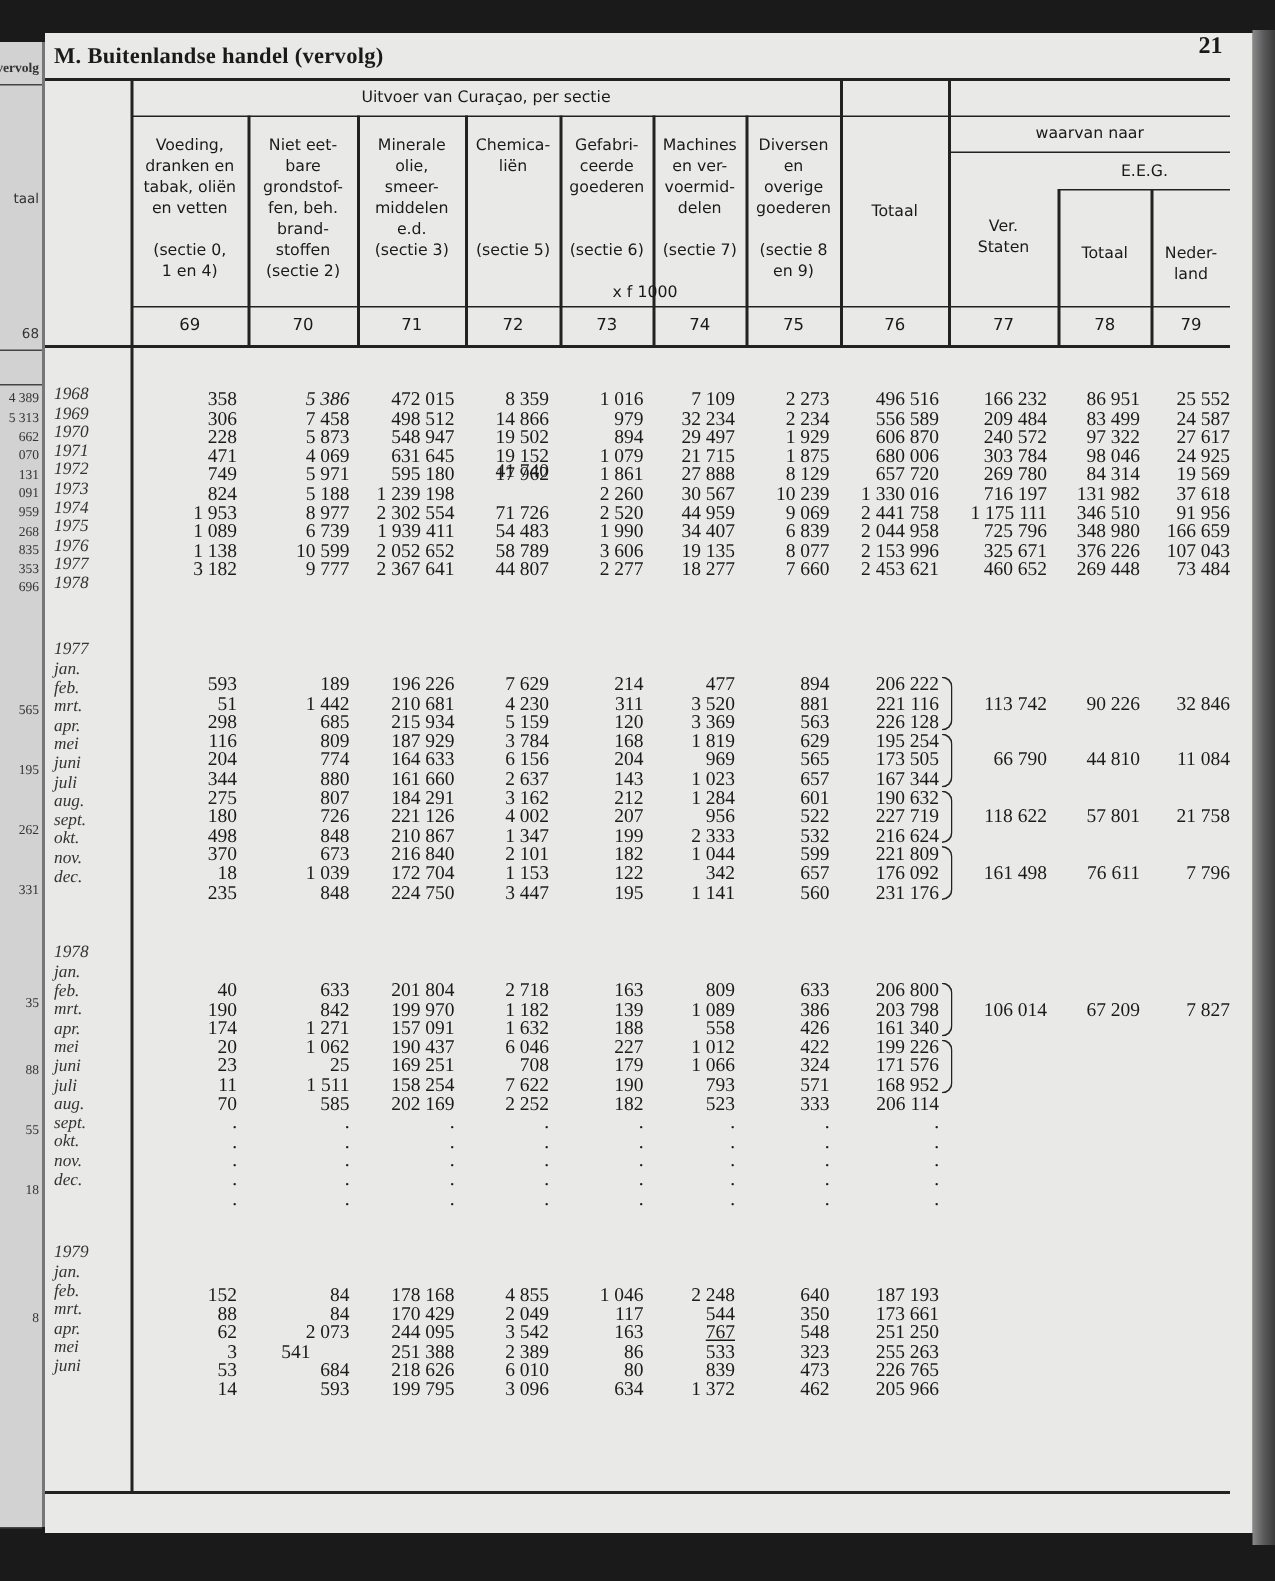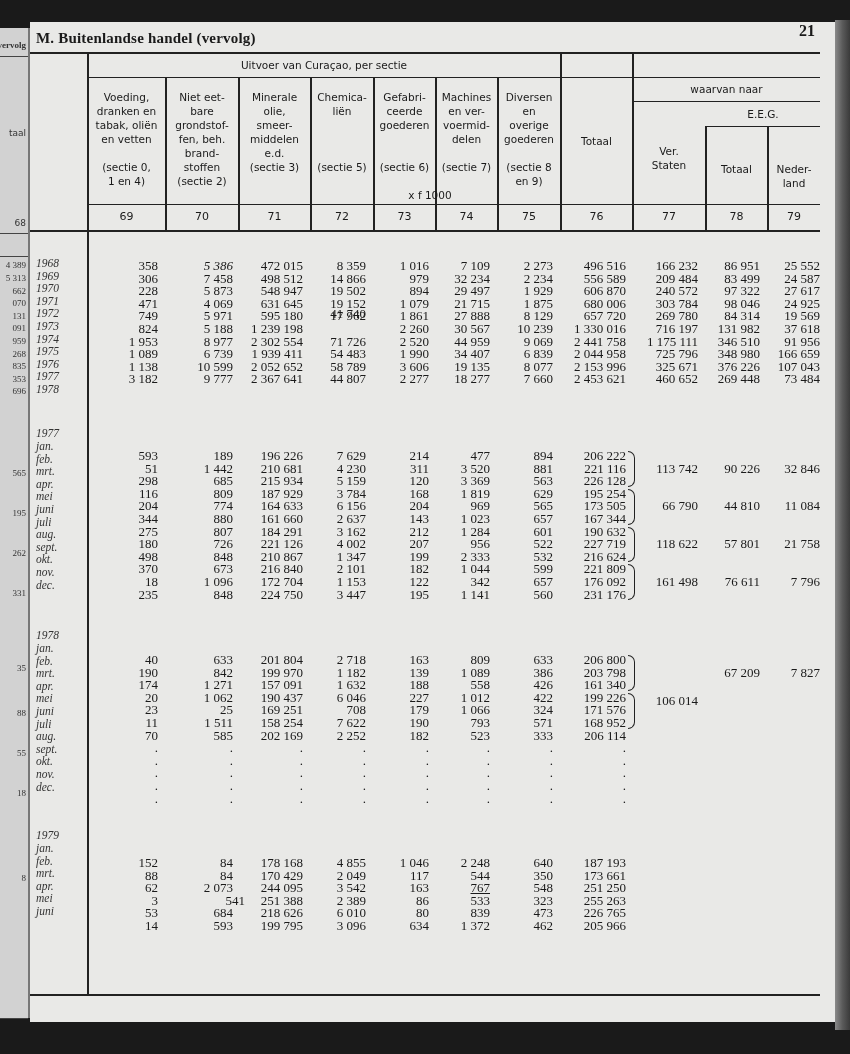--- a/index.html
+++ b/index.html
@@ -367,21 +367,21 @@
       <div class="num" style="top: 528.8px; right: 209px;">216 624</div>
       <div class="num" style="top: 541.4px; right: 677px;">370</div>
       <div class="num" style="top: 541.4px; right: 602px;">673</div>
       <div class="num" style="top: 541.4px; right: 532px;">216 840</div>
       <div class="num" style="top: 541.4px; right: 469px;">2 101</div>
       <div class="num" style="top: 541.4px; right: 406px;">182</div>
       <div class="num" style="top: 541.4px; right: 345px;">1 044</div>
       <div class="num" style="top: 541.4px; right: 282px;">599</div>
       <div class="num" style="top: 541.4px; right: 209px;">221 809</div>
       <div class="num" style="top: 554px; right: 677px;">18</div>
-      <div class="num" style="top: 554px; right: 602px;">1 096</div>
+      <div class="num" style="top: 554px; right: 602px;">1 039</div>
       <div class="num" style="top: 554px; right: 532px;">172 704</div>
       <div class="num" style="top: 554px; right: 469px;">1 153</div>
       <div class="num" style="top: 554px; right: 406px;">122</div>
       <div class="num" style="top: 554px; right: 345px;">342</div>
       <div class="num" style="top: 554px; right: 282px;">657</div>
       <div class="num" style="top: 554px; right: 209px;">176 092</div>
       <div class="num" style="top: 566.6px; right: 677px;">235</div>
       <div class="num" style="top: 566.6px; right: 602px;">848</div>
       <div class="num" style="top: 566.6px; right: 532px;">224 750</div>
       <div class="num" style="top: 566.6px; right: 469px;">3 447</div>
@@ -508,21 +508,21 @@
       <div class="num" style="top: 758px; right: 209px;">.</div>
       <div class="num" style="top: 770.6px; right: 677px;">.</div>
       <div class="num" style="top: 770.6px; right: 602px;">.</div>
       <div class="num" style="top: 770.6px; right: 532px;">.</div>
       <div class="num" style="top: 770.6px; right: 469px;">.</div>
       <div class="num" style="top: 770.6px; right: 406px;">.</div>
       <div class="num" style="top: 770.6px; right: 345px;">.</div>
       <div class="num" style="top: 770.6px; right: 282px;">.</div>
       <div class="num" style="top: 770.6px; right: 209px;">.</div>
       <div class="brace" style="left: 598px; top: 633px; height: 33.8px;"></div>
-      <div class="num" style="top: 644.6px; right: 137px; margin-top: 28px;">106 014</div>
+      <div class="num" style="top: 644.6px; right: 137px;">106 014</div>
       <div class="num" style="top: 644.6px; right: 75px;">67 209</div>
       <div class="num" style="top: 644.6px; right: 15px;">7 827</div>
       <div class="lbl" style="top: 807px;">1979</div>
       <div class="lbl" style="top: 820px;">jan.</div>
       <div class="lbl" style="top: 832.6px;">feb.</div>
       <div class="lbl" style="top: 845.2px;">mrt.</div>
       <div class="lbl" style="top: 857.8px;">apr.</div>
       <div class="lbl" style="top: 870.4px;">mei</div>
       <div class="lbl" style="top: 883px;">juni</div>
       <div class="num" style="top: 835px; right: 677px;">152</div>
@@ -543,21 +543,21 @@
       <div class="num" style="top: 847.6px; right: 209px;">173 661</div>
       <div class="num" style="top: 860.2px; right: 677px;">62</div>
       <div class="num" style="top: 860.2px; right: 602px;">2 073</div>
       <div class="num" style="top: 860.2px; right: 532px;">244 095</div>
       <div class="num" style="top: 860.2px; right: 469px;">3 542</div>
       <div class="num" style="top: 860.2px; right: 406px;">163</div>
       <div class="num" style="top: 860.2px; right: 345px; text-decoration: underline;">767</div>
       <div class="num" style="top: 860.2px; right: 282px;">548</div>
       <div class="num" style="top: 860.2px; right: 209px;">251 250</div>
       <div class="num" style="top: 872.8px; right: 677px;">3</div>
-      <div class="num" style="top: 872.8px; right: 590px; margin-left: 32px;">541</div>
+      <div class="num" style="top: 872.8px; right: 628px; margin-left: 32px;">541</div>
       <div class="num" style="top: 872.8px; right: 532px;">251 388</div>
       <div class="num" style="top: 872.8px; right: 469px;">2 389</div>
       <div class="num" style="top: 872.8px; right: 406px;">86</div>
       <div class="num" style="top: 872.8px; right: 345px; margin-left: 23px;">533</div>
       <div class="num" style="top: 872.8px; right: 282px;">323</div>
       <div class="num" style="top: 872.8px; right: 209px;">255 263</div>
       <div class="num" style="top: 885.4px; right: 677px;">53</div>
       <div class="num" style="top: 885.4px; right: 602px;">684</div>
       <div class="num" style="top: 885.4px; right: 532px;">218 626</div>
       <div class="num" style="top: 885.4px; right: 469px;">6 010</div>

